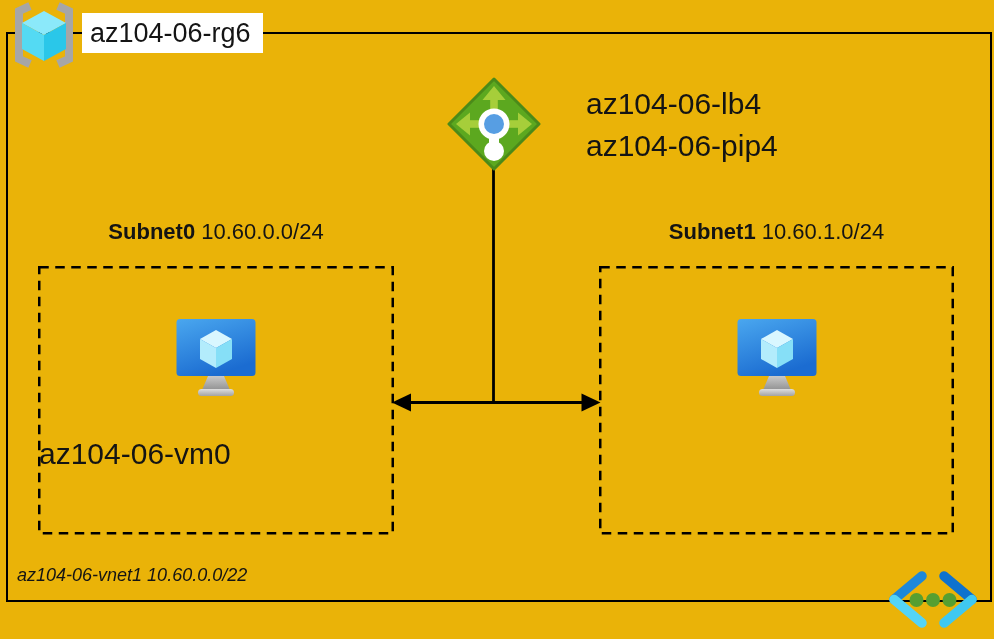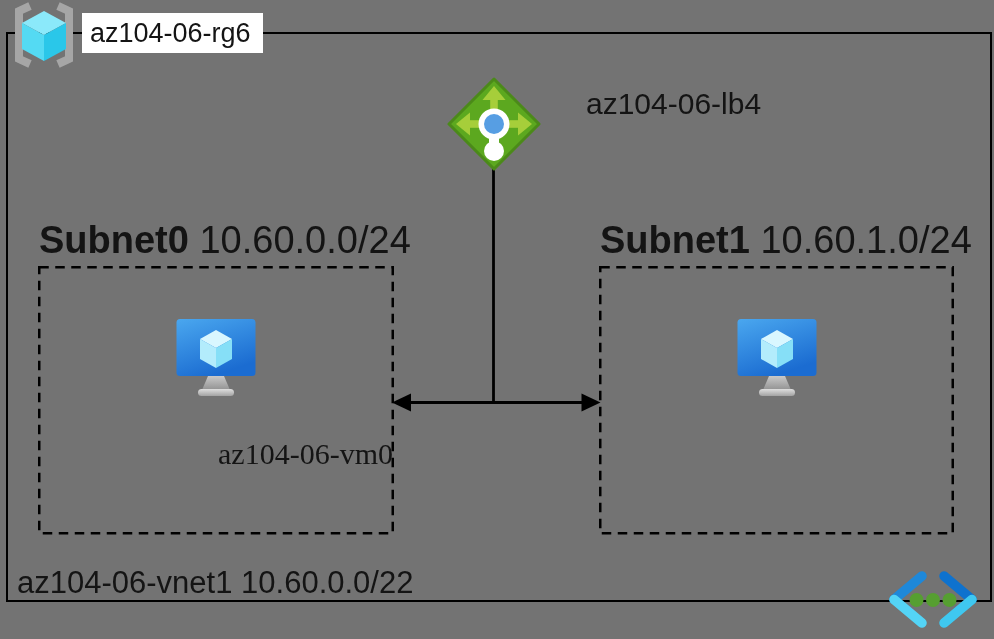--- a/index.html
+++ b/index.html
@@ -1,36 +1,36 @@
 <!DOCTYPE html>
 <html><head>
 <meta charset="utf-8">
 <style>
   html,body{margin:0;padding:0;background:#fff;}
   .canvas{
-    position:relative;width:994px;height:639px;background:#737373;overflow:hidden;
+    position:relative;width:994px;height:639px;background:#eab308;overflow:hidden;
     font-family:"Liberation Sans", sans-serif;color:#141414;
   }
   .abs{position:absolute;}
   .outer-box{
     left:6px;top:31.5px;width:986px;height:570.5px;
     border:2.5px solid #000;box-sizing:border-box;
   }
   .overlay{left:0;top:0;width:994px;height:639px;}
   .rg-chip{
     left:82px;top:13px;height:40px;padding:0 12px 0 8px;background:#fff;
     display:flex;align-items:center;font-size:27px;white-space:nowrap;
   }
   .lb-labels{left:586px;top:83px;font-size:30px;line-height:42px;white-space:nowrap;}
-  .subnet-label{top:219px;font-size:38px;text-align:center;white-space:nowrap;}
+  .subnet-label{top:219px;font-size:22px;text-align:center;white-space:nowrap;}
   .subnet-label .b{font-weight:700;}
   .sl0{left:39px;width:354px;}
   .sl1{left:600px;width:353px;text-align:center;}
-  .vm-label{top:434px;font-size:30px;line-height:40px;text-align:right;white-space:nowrap;font-family:Liberation Serif, serif;}
-  .vnet-label{left:17px;top:565px;font-size:31px;white-space:nowrap;}
+  .vm-label{top:434px;font-size:30px;line-height:40px;text-align:left;white-space:nowrap;}
+  .vnet-label{left:17px;top:565px;font-size:18px;white-space:nowrap;font-style:italic;}
 </style>
 </head>
 <body>
 
 <div class="canvas">
 
   <div class="abs outer-box"></div>
 
   <svg class="abs overlay" viewBox="0 0 994 639">
     <rect x="39.25" y="267.25" width="353.5" height="266" fill="none" stroke="#000" stroke-width="2.5" stroke-dasharray="9.5 6.5"></rect>
@@ -64,20 +64,21 @@
       <rect x="59" y="46.2" width="16" height="7.6"></rect>
     </g>
     <rect x="45" y="56" width="10" height="18" fill="#ffffff"></rect>
     <circle cx="50" cy="50" r="15.5" fill="#ffffff"></circle>
     <circle cx="50" cy="77" r="10" fill="#ffffff"></circle>
     <circle cx="50" cy="50" r="10" fill="#579ee3"></circle>
   </svg>
 
   <div class="abs lb-labels">
     <div>az104-06-lb4</div>
+    <div>az104-06-pip4</div>
   </div>
 
   <div class="abs subnet-label sl0">
     <span class="b">Subnet0</span>
     <span>10.60.0.0/24</span>
   </div>
   <div class="abs subnet-label sl1">
     <span class="b">Subnet1</span>
     <span>10.60.1.0/24</span>
   </div>

